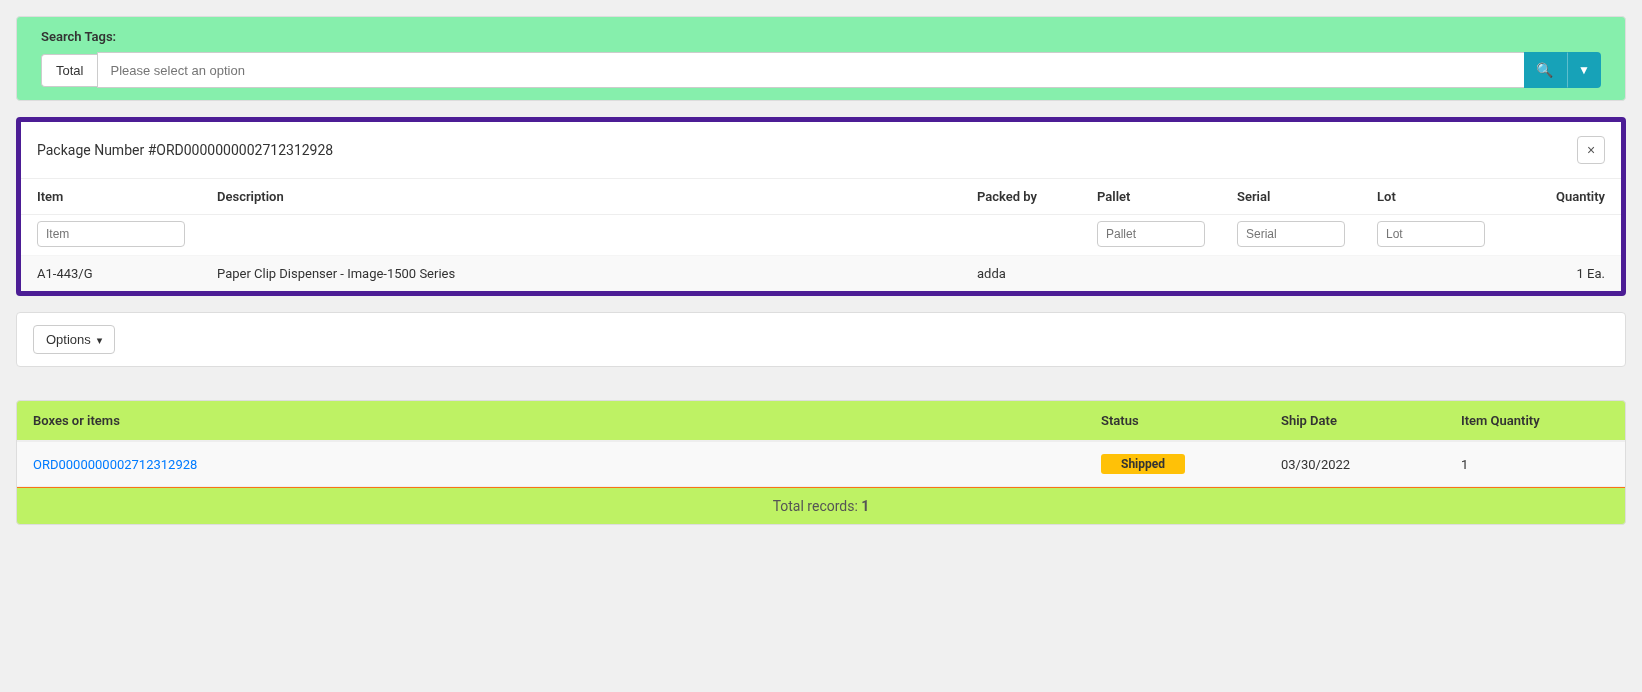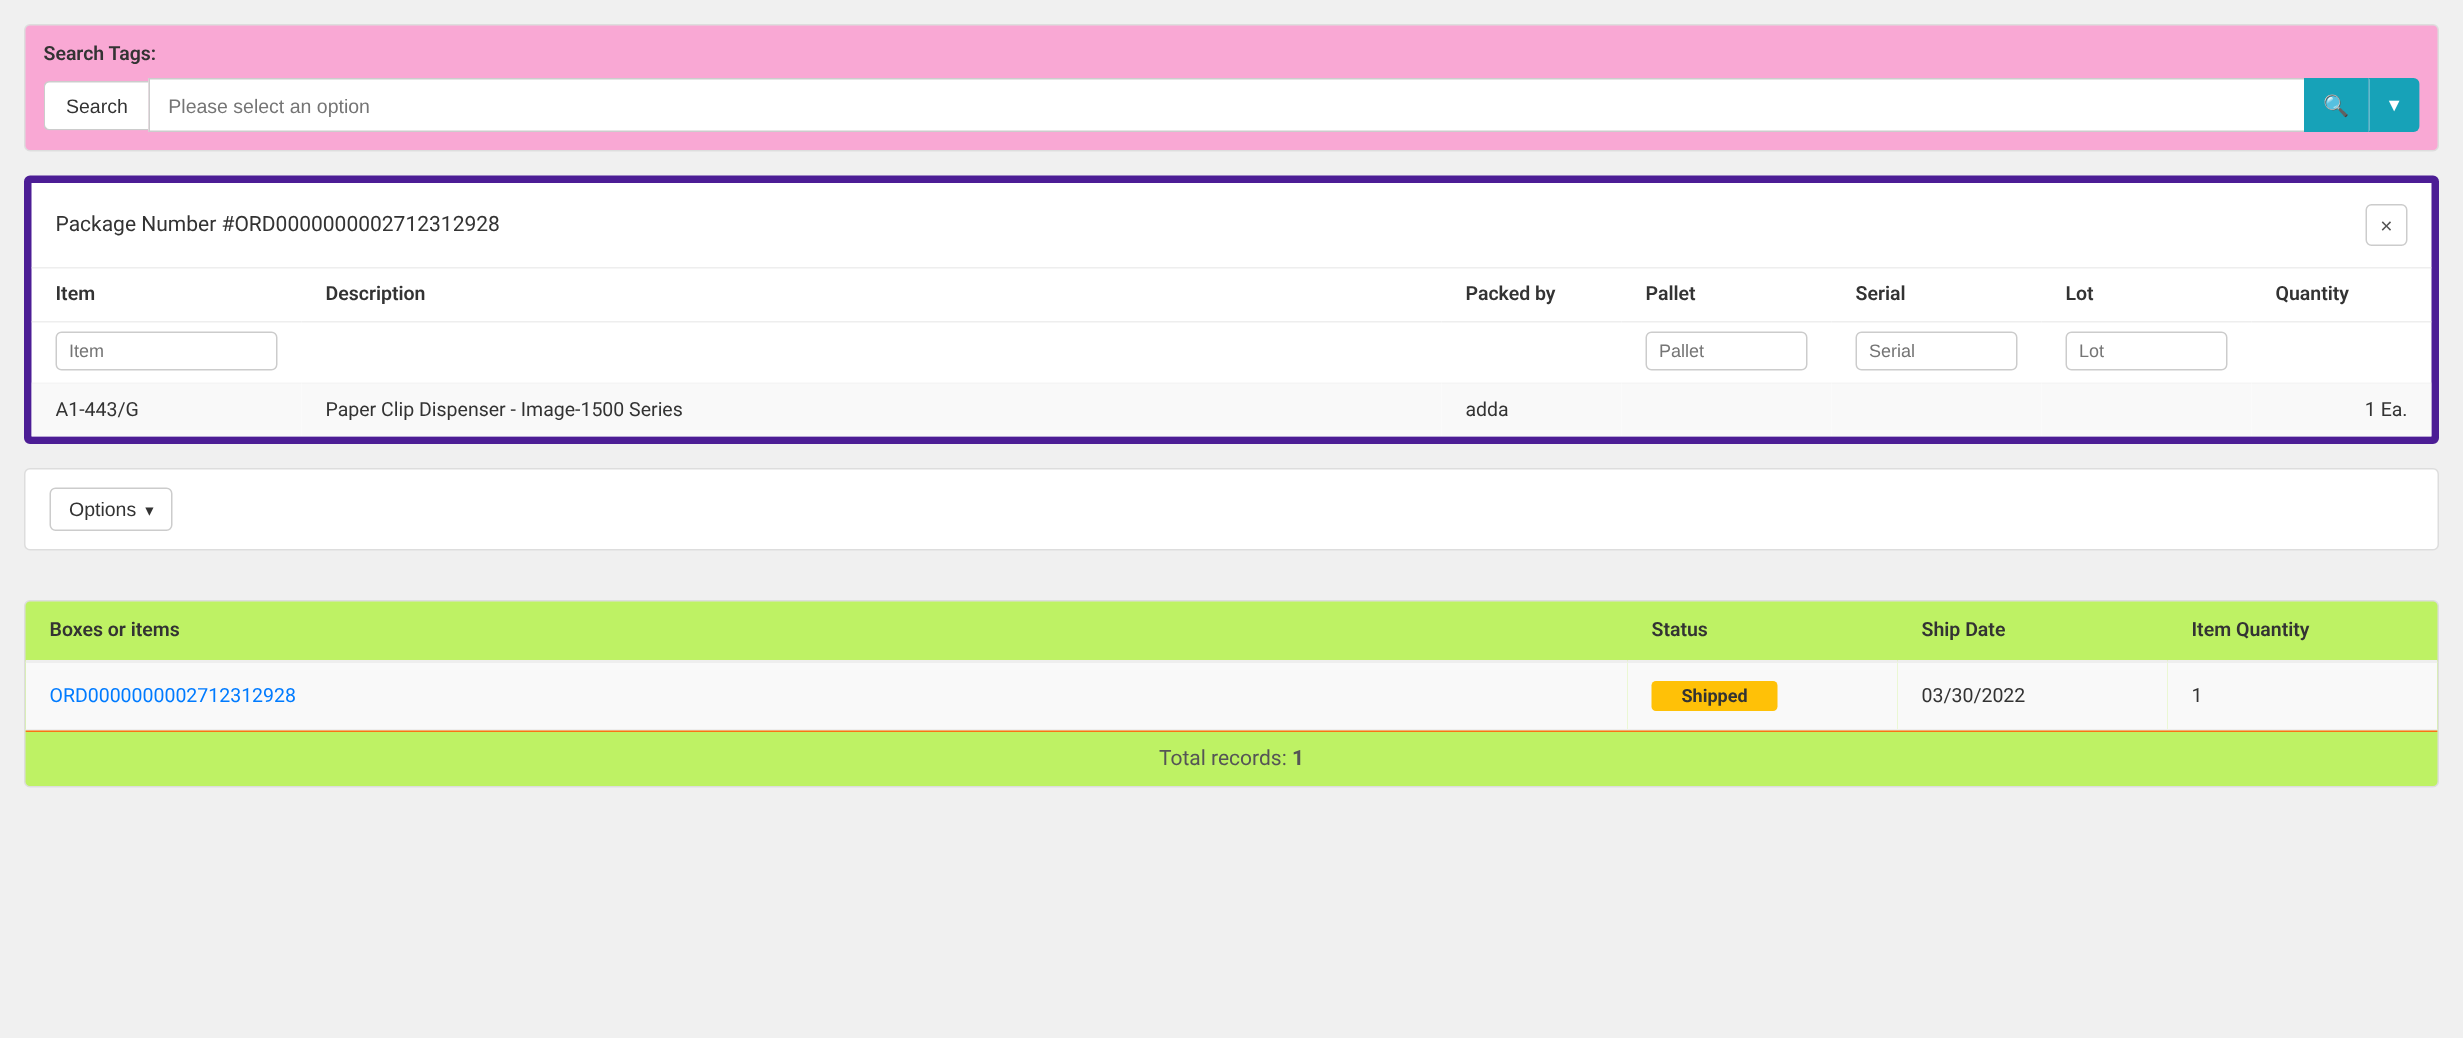--- a/index.html
+++ b/index.html
@@ -9,24 +9,24 @@
       background: #f0f0f0;
       color: #333;
     }
     .page-wrapper {
       background: #f0f0f0;
       min-height: 692px;
       padding: 16px;
     }
     
     .search-section {
-      background: #f9a8d4;
+      background: #86efac;
       border: 1px solid #ddd;
       border-radius: 4px;
-      padding: 12px 12px;
+      padding: 12px 24px;
       margin-bottom: 16px;
     }
     .search-tags-label {
       font-weight: 600;
       font-size: 13px;
       margin-bottom: 8px;
       display: block;
     }
     .search-row {
       display: flex;
@@ -126,20 +126,21 @@
       border-bottom: 1px solid #eee;
     }
     .package-table th {
       padding: 10px 16px;
       text-align: left;
       font-weight: 600;
       font-size: 13px;
       color: #333;
     }
     .package-table th:last-child {
+      text-align: right;
     }
     .filter-row td {
       padding: 6px 16px 8px;
     }
     .filter-input {
       border: 1px solid #ccc;
       border-radius: 4px;
       padding: 5px 8px;
       font-size: 12px;
       color: #999;
@@ -257,21 +258,21 @@
     }
   </style>
 </head>
 <body>
 
 <div class="page-wrapper">
 
   <div class="search-section">
     <span class="search-tags-label">Search Tags:</span>
     <div class="search-row">
-      <button class="search-button">Search</button>
+      <button class="search-button">Total</button>
       <input class="search-input" type="text" placeholder="Please select an option" style="">
       <button class="search-icon-btn">
         <span>🔍</span>
       </button>
       <button class="search-dropdown-btn">
         <span>▼</span>
       </button>
     </div>
   </div>
 

